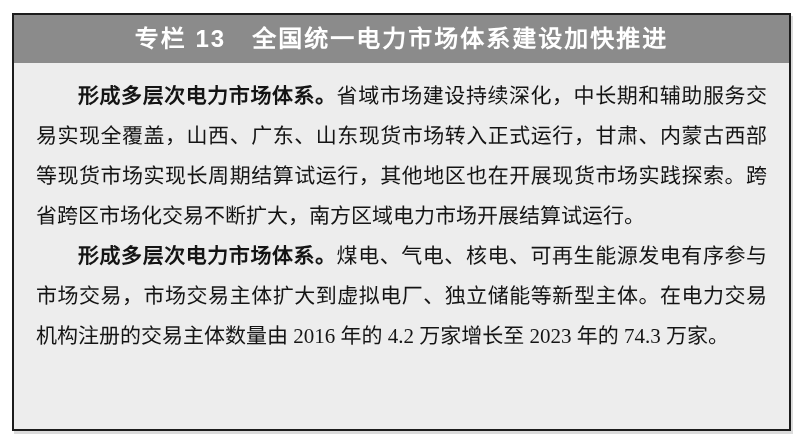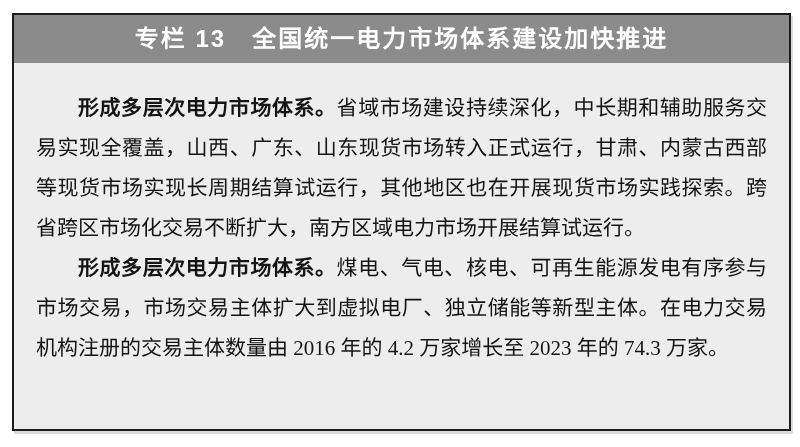--- a/index.html
+++ b/index.html
@@ -45,21 +45,20 @@
     font-size: 24px;
     line-height: 1;
     color: var(--header-text);
     letter-spacing: 2px;
     white-space: nowrap;
   }
   .panel-body {
     flex: 1 1 auto;
     padding: 13px 22px 0 22px;
     overflow: hidden;
-    margin-top: 12px;
   }
   .para {
     font-family: "Liberation Serif", "DejaVu Serif", serif;
     font-size: 21px;
     line-height: 40px;
     color: var(--body-text);
     text-align: justify;
     text-indent: 2em;
   }
   .para .lead {

